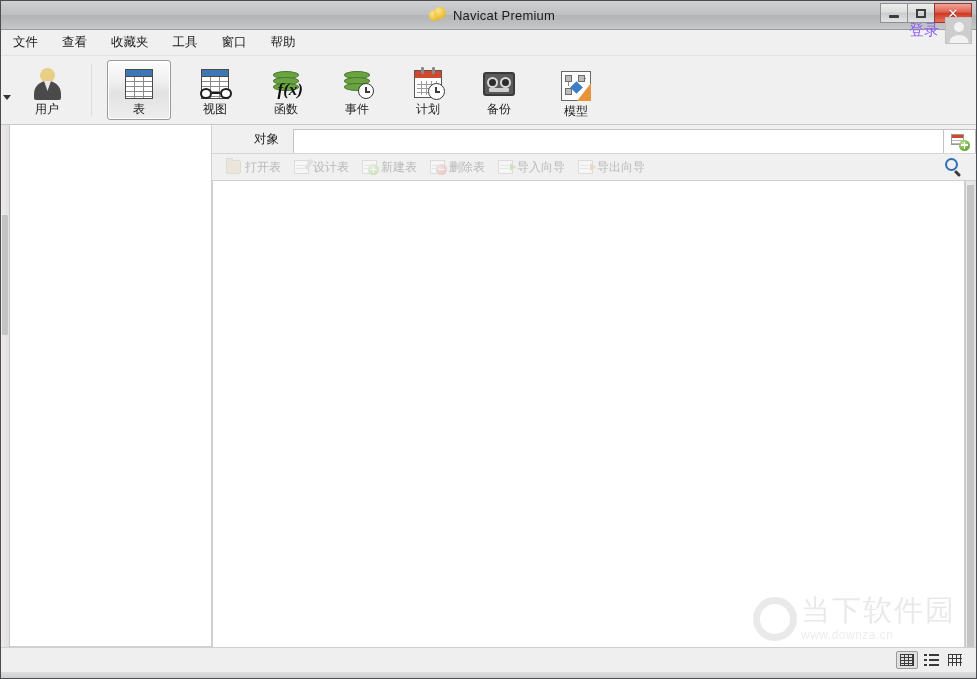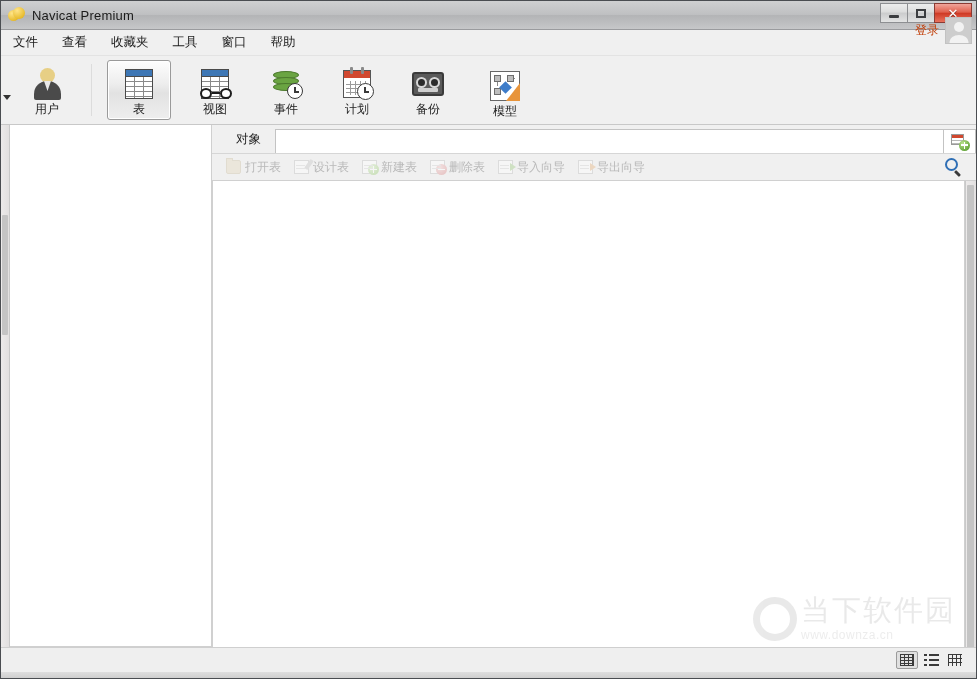--- a/index.html
+++ b/index.html
@@ -14,21 +14,21 @@
     box-sizing:border-box;
     border:1px solid #4a4d51;
     background:linear-gradient(to bottom,#d6d6d6 0%,#cfcfcf 100%);
     display:flex;flex-direction:column;
   }
   
   .titlebar{
     height:28px;flex:0 0 28px;position:relative;
     background:linear-gradient(to bottom,#cfd0d1 0%,#bfc0c2 48%,#b3b4b6 52%,#c6c7c9 100%);
     border-bottom:1px solid #9a9b9e;
-    display:flex;align-items:center;
+    display:flex;align-items:center;justify-content:center;
   }
   .title-icon{width:17px;height:16px;margin-left:7px;position:relative;flex:0 0 auto;}
   .title-icon .c1,.title-icon .c2{position:absolute;border-radius:50%;background:radial-gradient(circle at 35% 30%,#ffe488,#e8bc2f 70%,#cc9f18);}
   .title-icon .c1{left:0;top:3px;width:11px;height:11px;}
   .title-icon .c2{left:5px;top:0px;width:12px;height:12px;}
   .title-text{
     margin-left:7px;font-size:13px;color:#1b1b1b;letter-spacing:.2px;
   }
   .winbtns{position:absolute;right:4px;top:2px;display:flex;gap:0px;align-items:center;}
   .wb{
@@ -47,21 +47,21 @@
   .wb .close-g{color:#fff;font-size:13px;font-weight:bold;line-height:1;text-shadow:0 1px 1px rgba(0,0,0,.45);}
   
   .menubar{
     height:25px;flex:0 0 25px;display:flex;align-items:center;
     background:#f0f0f0;border-bottom:1px solid #e3e3e3;position:relative;
   }
   .menu-item{
     padding:3px 12px;font-size:12.5px;color:#1b1b1b;cursor:default;
   }
   .login-zone{position:absolute;right:4px;top:-22px;display:flex;align-items:center;gap:6px;height:44px;}
-  .login-text{font-size:12px;color:#c2410c;text-decoration:none;}
+  .login-text{font-size:15px;color:#8b5cf6;text-decoration:none;}
   .avatar{
     width:27px;height:27px;background:#cdcdcd;position:relative;overflow:hidden;
     border:1px solid #c2c2c2;box-sizing:border-box;
   }
   .avatar .head{position:absolute;left:50%;top:4px;transform:translateX(-50%);width:10px;height:10px;border-radius:50%;background:#f2f2f2;}
   .avatar .body{position:absolute;left:50%;bottom:-6px;transform:translateX(-50%);width:19px;height:14px;border-radius:50% 50% 0 0;background:#f2f2f2;}
   
   .toolbar{
     height:68px;flex:0 0 68px;display:flex;align-items:stretch;
     background:#f0f0f0;border-bottom:1px solid #c8c8c8;position:relative;
@@ -165,21 +165,21 @@
   .left-edge{width:8px;flex:0 0 8px;background:linear-gradient(to right,#eceaea,#e2e0e0);border-right:1px solid #c9c9c9;position:relative;}
   .left-edge .thumb{position:absolute;left:1px;top:90px;width:6px;height:120px;background:#c4c4c4;border-radius:1px;}
   .left-panel{
     flex:0 0 202px;background:#ffffff;border:1px solid #d0d0d0;border-top:none;border-left:none;
     box-sizing:border-box;
   }
   .right-col{flex:1 1 auto;display:flex;flex-direction:column;min-width:0;background:#f0f0f0;}
   
   .obj-row{
     height:28px;flex:0 0 28px;display:flex;align-items:stretch;background:#f0f0f0;
-    padding-left:10px;
+    padding-left:28px;
   }
   .obj-tab{
     display:flex;align-items:center;padding:0 14px 0 14px;font-size:12.5px;color:#1b1b1b;
   }
   .obj-field{
     flex:1 1 auto;background:#fff;border:1px solid #c3c3c3;border-bottom:none;margin-top:4px;
     box-sizing:border-box;
   }
   .obj-add{
     width:32px;flex:0 0 32px;background:#fff;border:1px solid #c3c3c3;border-left:none;border-bottom:none;
@@ -341,20 +341,31 @@
           </div>
         </div>
         <div class="tb-lbl">视图</div>
       </div>
       <div class="tb-btn" style="margin-left:8px;">
         <div class="tb-ico">
           <div class="cyl" style="position:relative;">
               <div class="c c1"></div>
               <div class="c c2"></div>
               <div class="c c3"></div>
+              <div class="fx">f(x)</div>
+            </div>
+        </div>
+        <div class="tb-lbl">函数</div>
+      </div>
+      <div class="tb-btn" style="margin-left:8px;">
+        <div class="tb-ico">
+          <div class="cyl" style="position:relative;">
+              <div class="c c1"></div>
+              <div class="c c2"></div>
+              <div class="c c3"></div>
               <div class="clockc"></div>
             </div>
         </div>
         <div class="tb-lbl">事件</div>
       </div>
       <div class="tb-btn" style="margin-left:8px;">
         <div class="tb-ico">
           <div class="cal" style="position:relative;">
             <div class="p1"></div>
               <div class="p2"></div>

